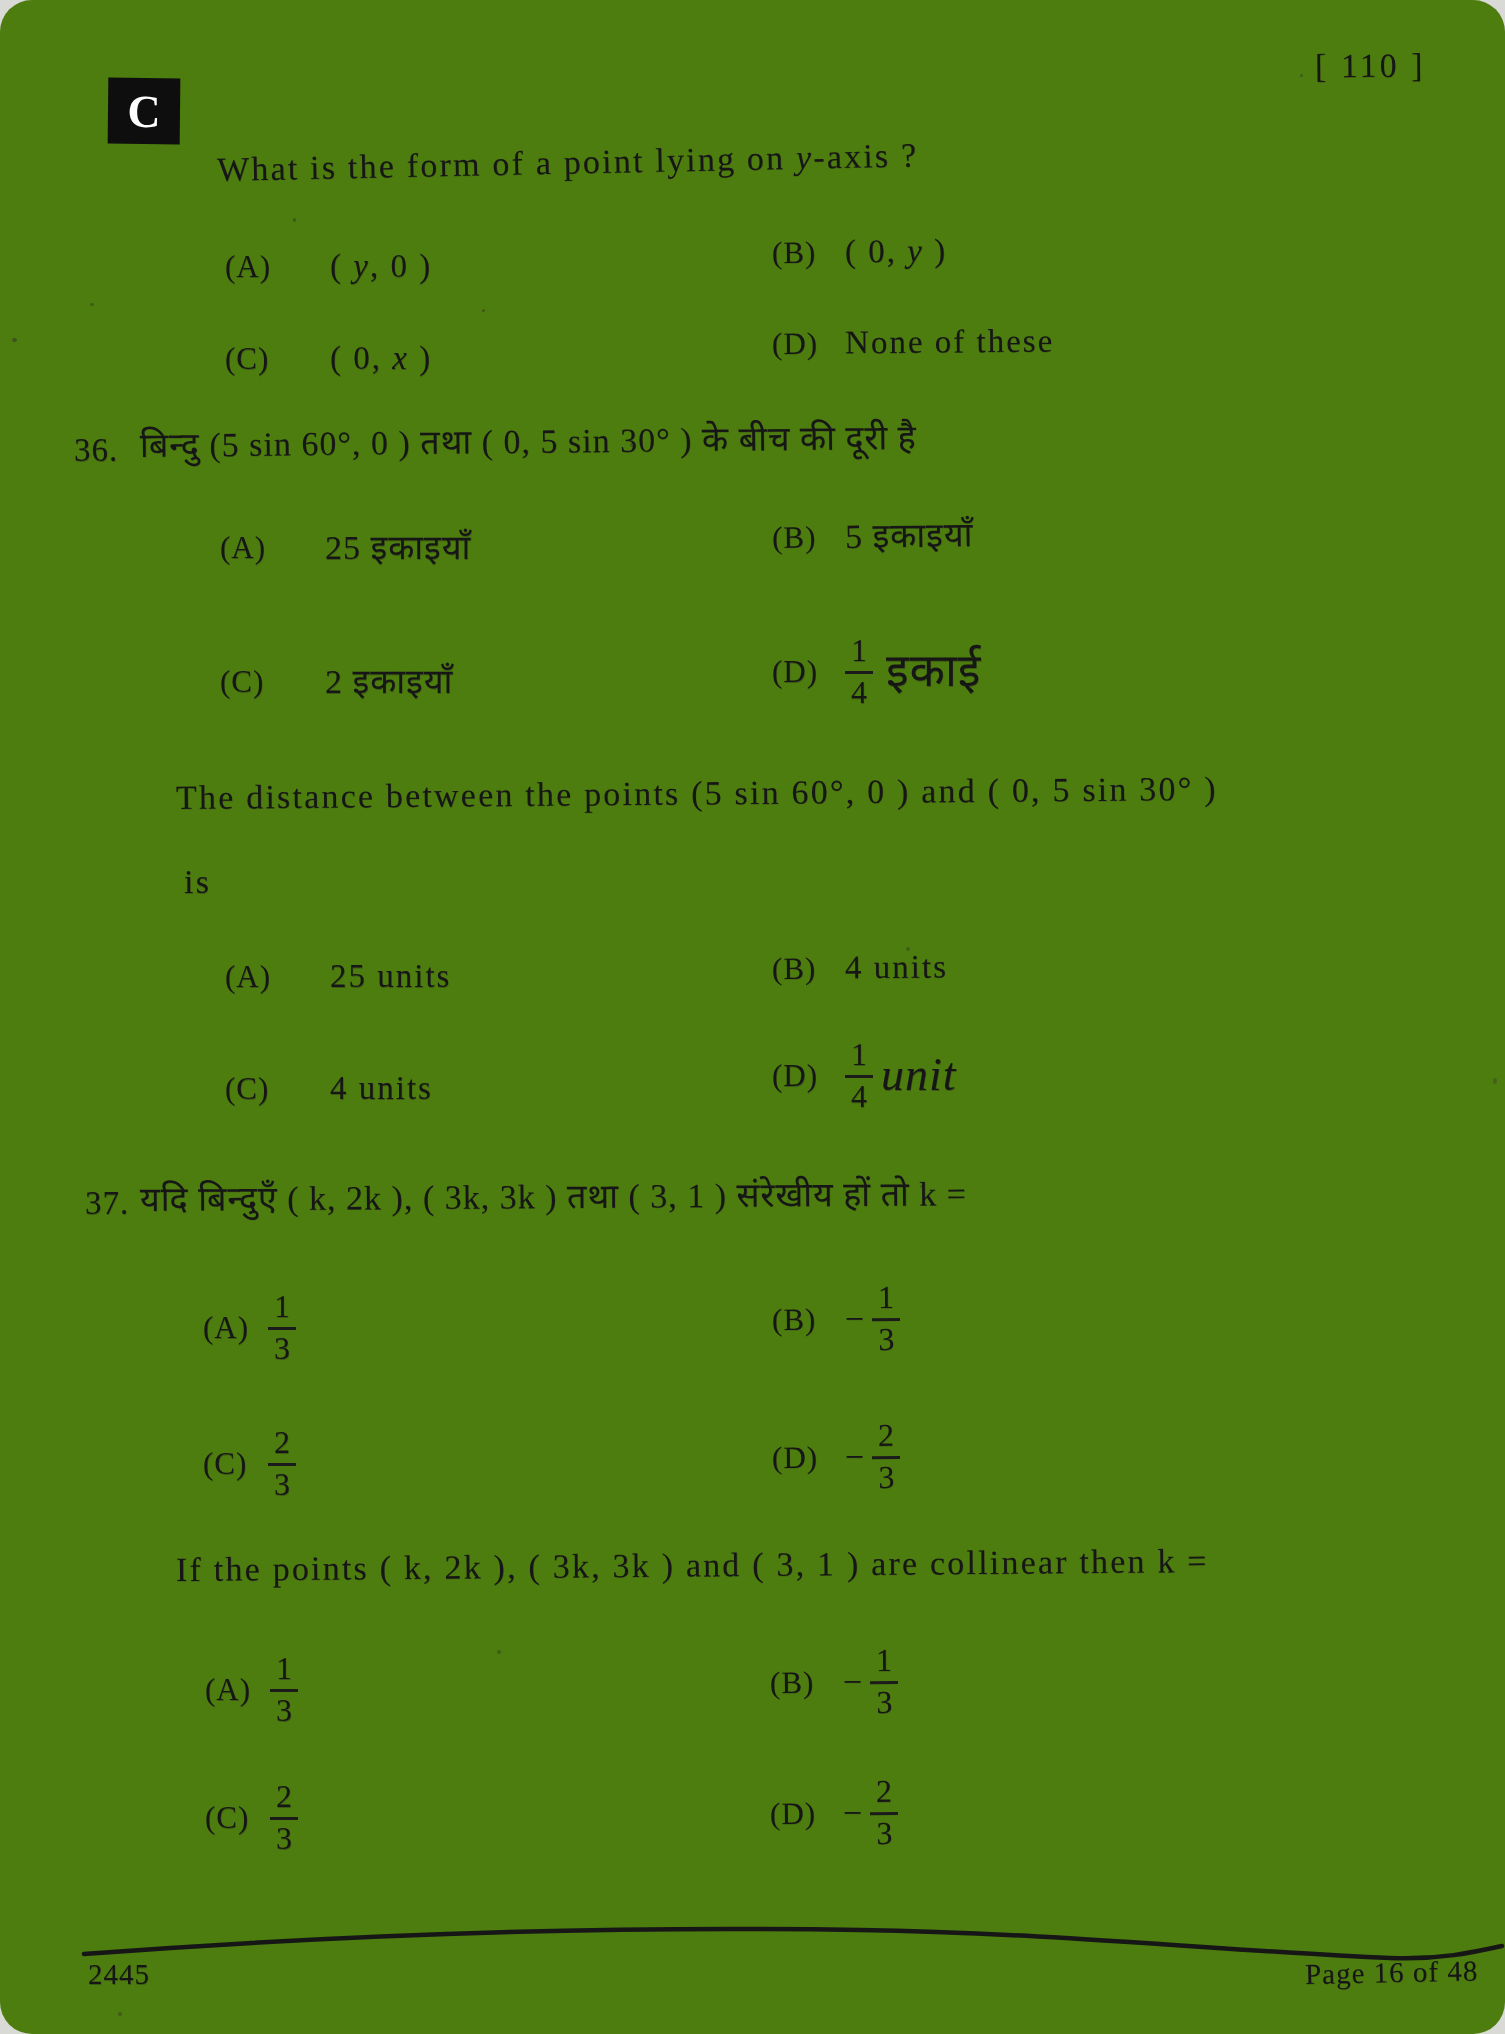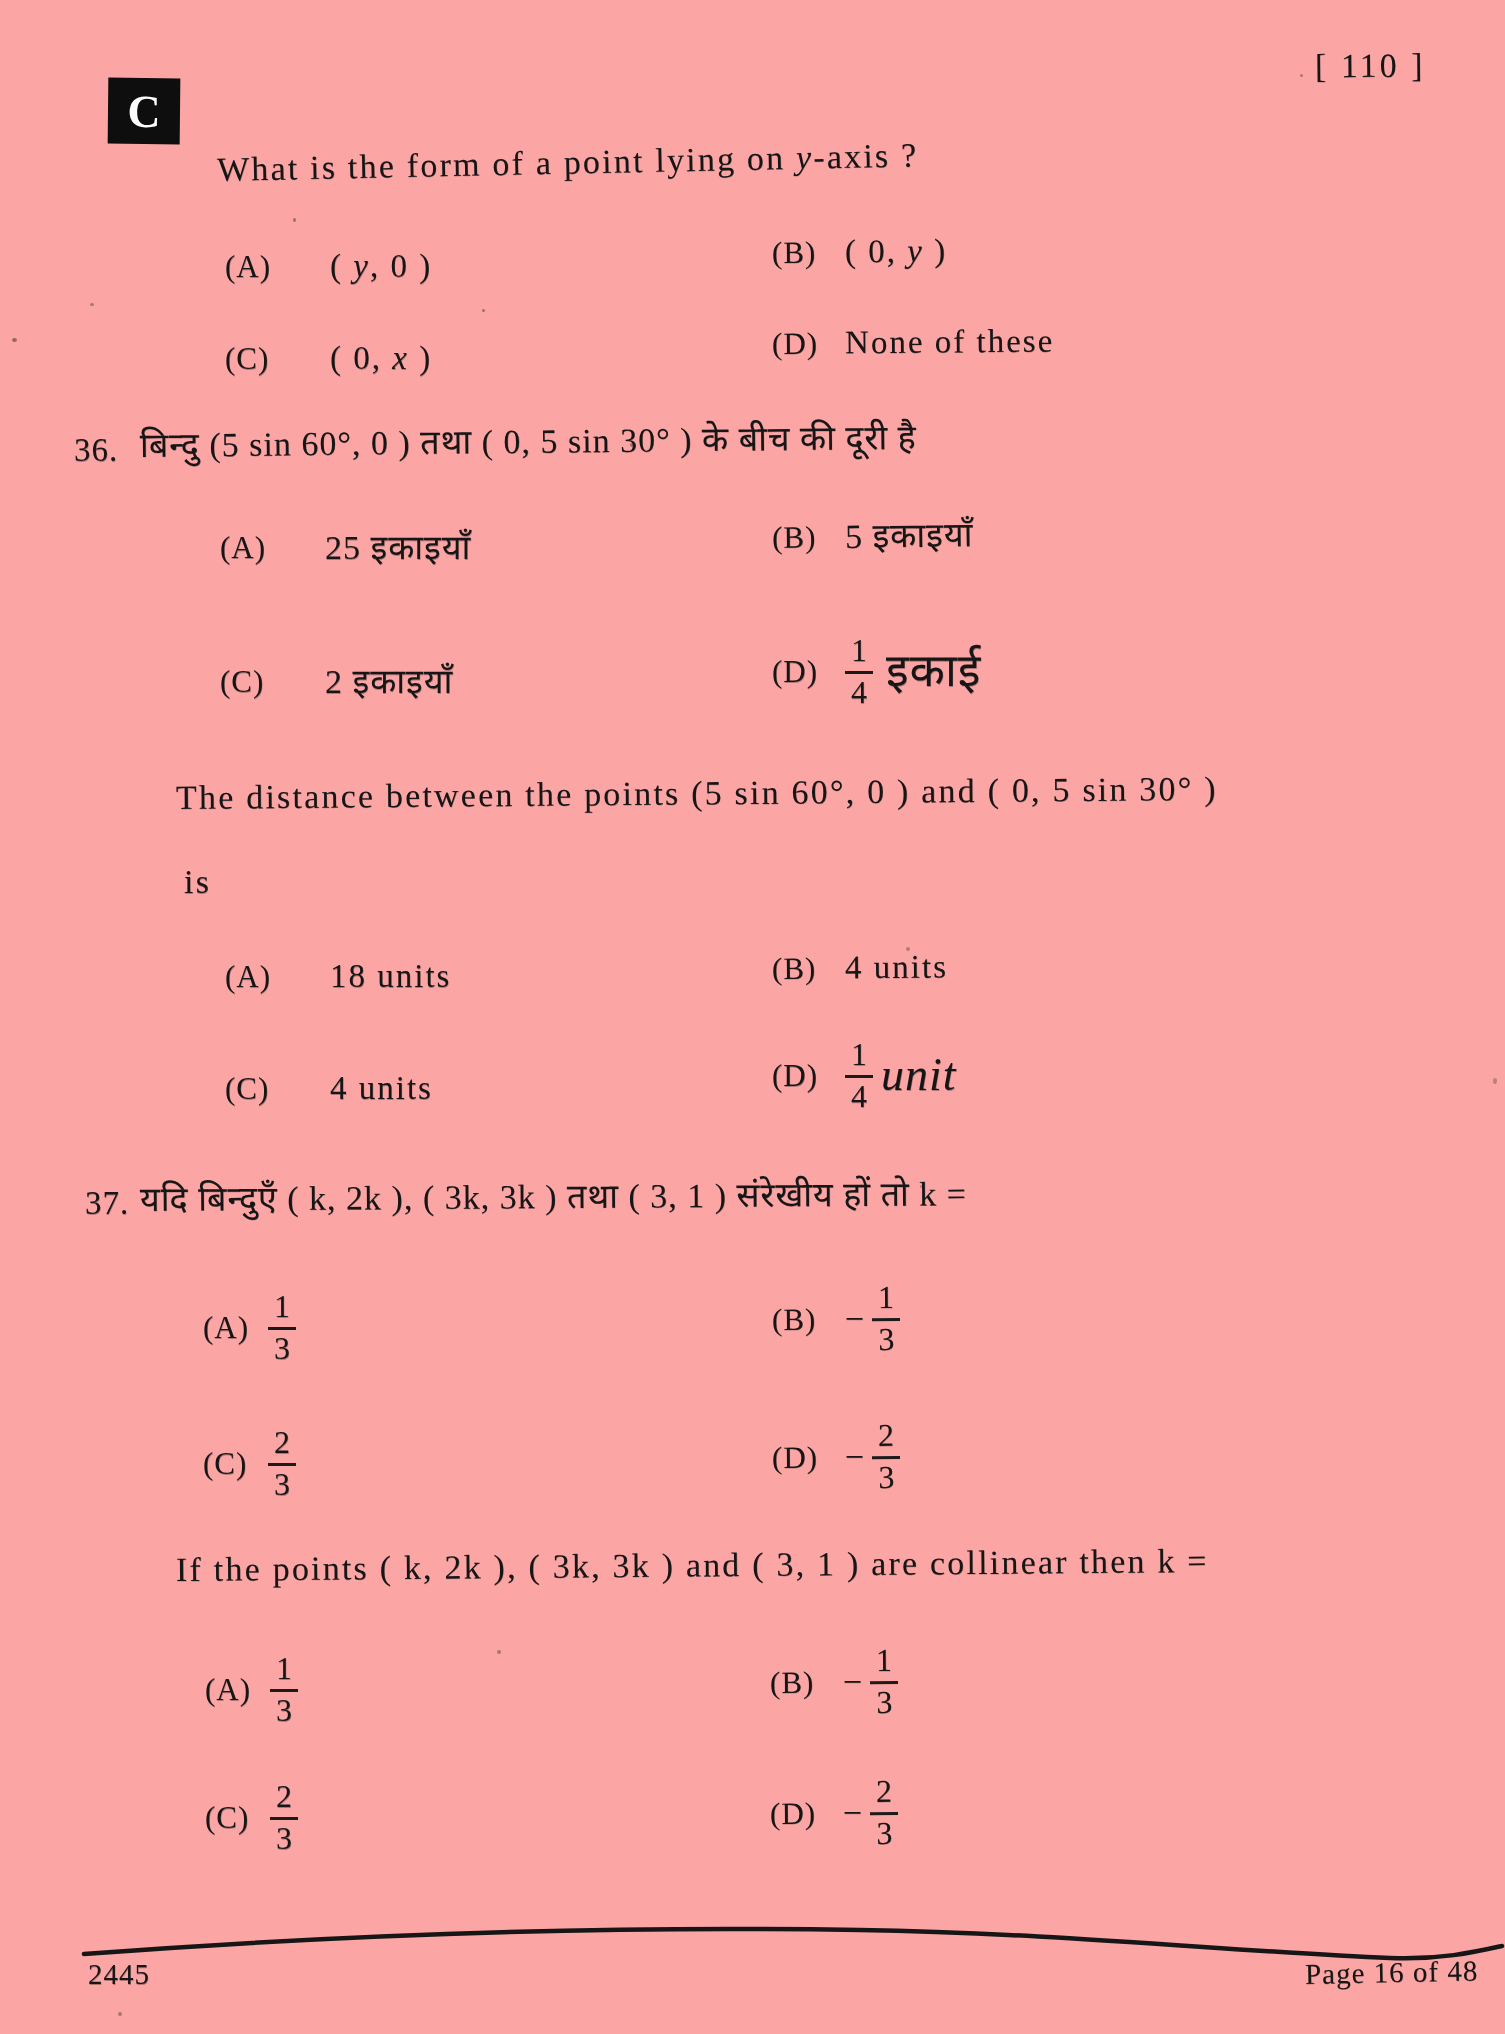--- a/index.html
+++ b/index.html
@@ -1,24 +1,25 @@
 <!DOCTYPE html>
 <html lang="en"><head>
 <meta charset="utf-8">
 <style>
   html,body{margin:0;padding:0;background:#d9d9d6;}
   .page{
     position:relative;
     width:1505px;height:2034px;
     margin:0 auto;
-    background:#fca5a5;
+    background:#4d7c0f;
     color:#161616;
     font-family:"Liberation Serif","DejaVu Serif",serif;
     overflow:hidden;
     text-shadow:0.4px 0.5px 0.4px rgba(30,30,30,0.35);
+    border-radius:32px;
   }
   .t{position:absolute;white-space:nowrap;line-height:1.15;}
   .en{font-size:34px;letter-spacing:2.2px;}
   .hi{font-size:34px;letter-spacing:1px;}
   .opt{font-size:33px;letter-spacing:2px;}
   .num{font-size:33px;letter-spacing:1px;}
   .mvar{font-style:italic;}
   .cellrow{display:flex;align-items:center;}
   .lbl{font-size:31px;letter-spacing:1px;flex:0 0 auto;}
   .w1 .lbl{width:105px;}
@@ -98,21 +99,21 @@
         <span class="fden">4</span>
       </span>
     <span class="suffix" lang="hi">इकाई</span>
   </div>
 
   <div class="t en rot-m05" style="left:176px;top:778px;">The distance between the points (5 sin 60°, 0 ) and ( 0, 5 sin 30° )</div>
   <div class="t en" style="left:184px;top:862px;">is</div>
 
   <div class="t opt cellrow w1" style="left:225px;top:958px;">
     <span class="lbl">(A)</span>
-    <span>18 units</span>
+    <span>25 units</span>
   </div>
   <div class="t opt cellrow w2 rot-m05" style="left:772px;top:950px;">
     <span class="lbl">(B)</span>
     <span>4 units</span>
   </div>
   <div class="t opt cellrow w1" style="left:225px;top:1070px;">
     <span class="lbl">(C)</span>
     <span>4 units</span>
   </div>
   <div class="t cellrow w2" style="left:772px;top:1038px;">

